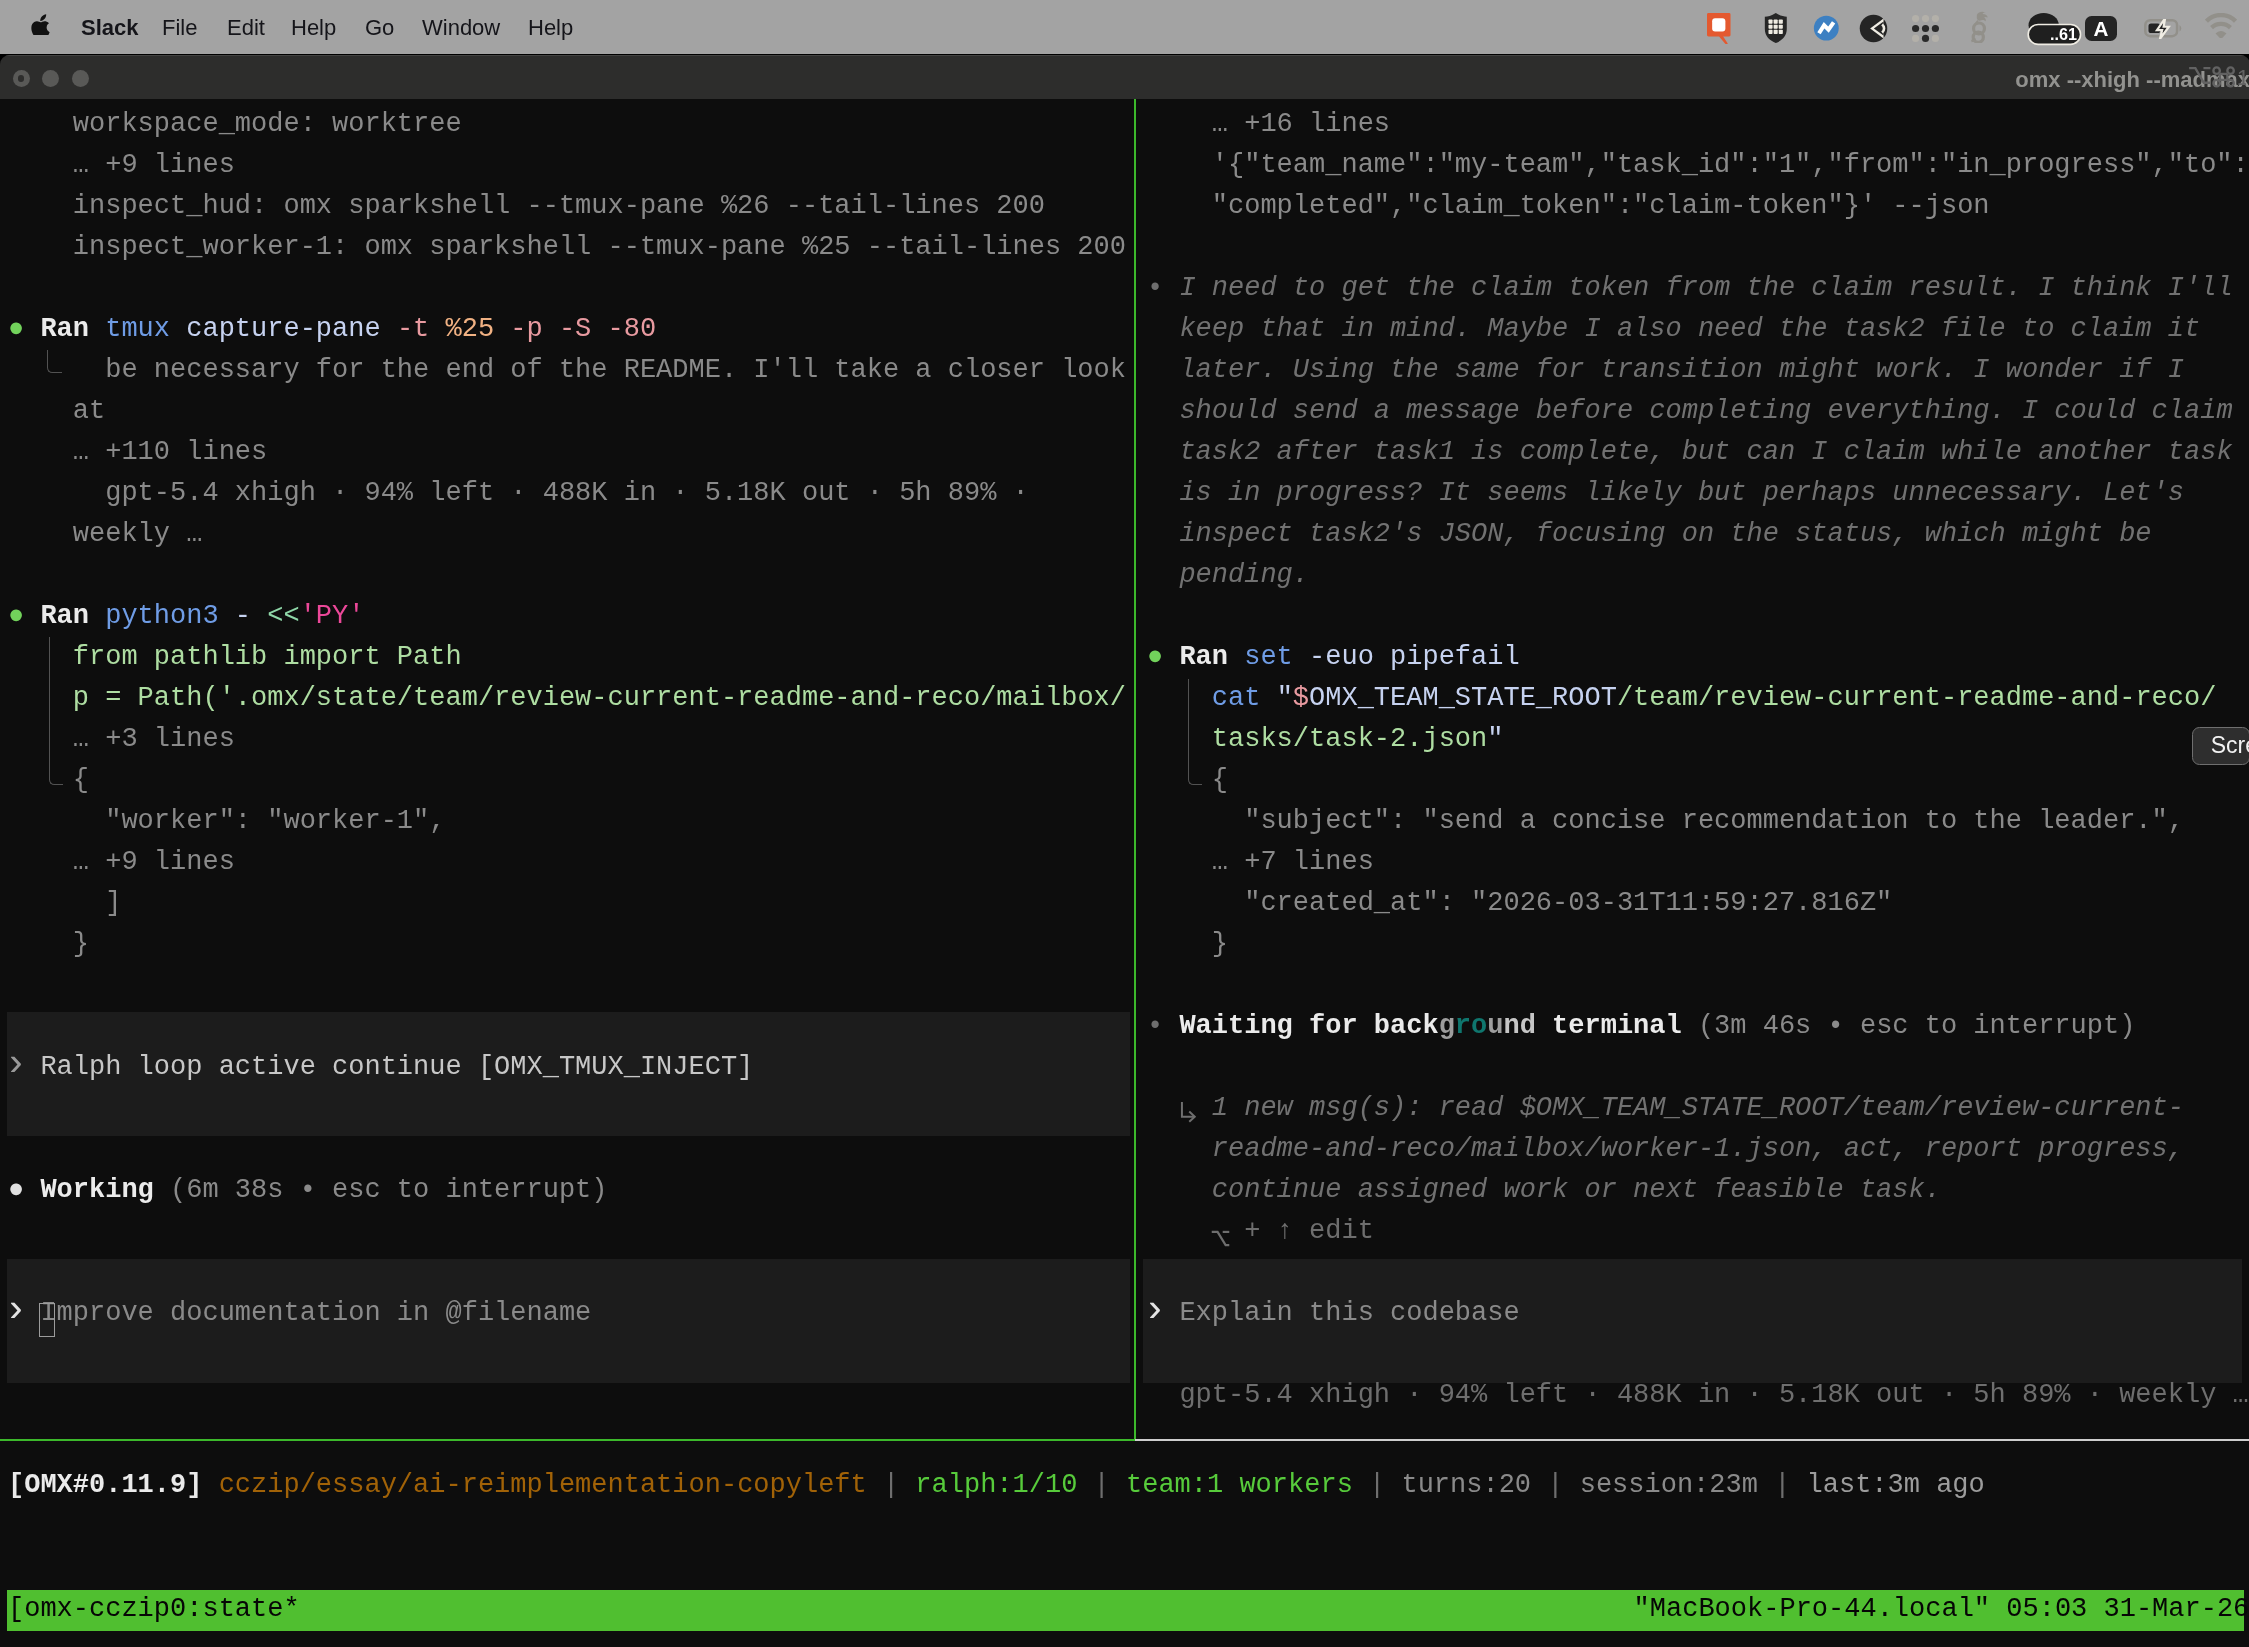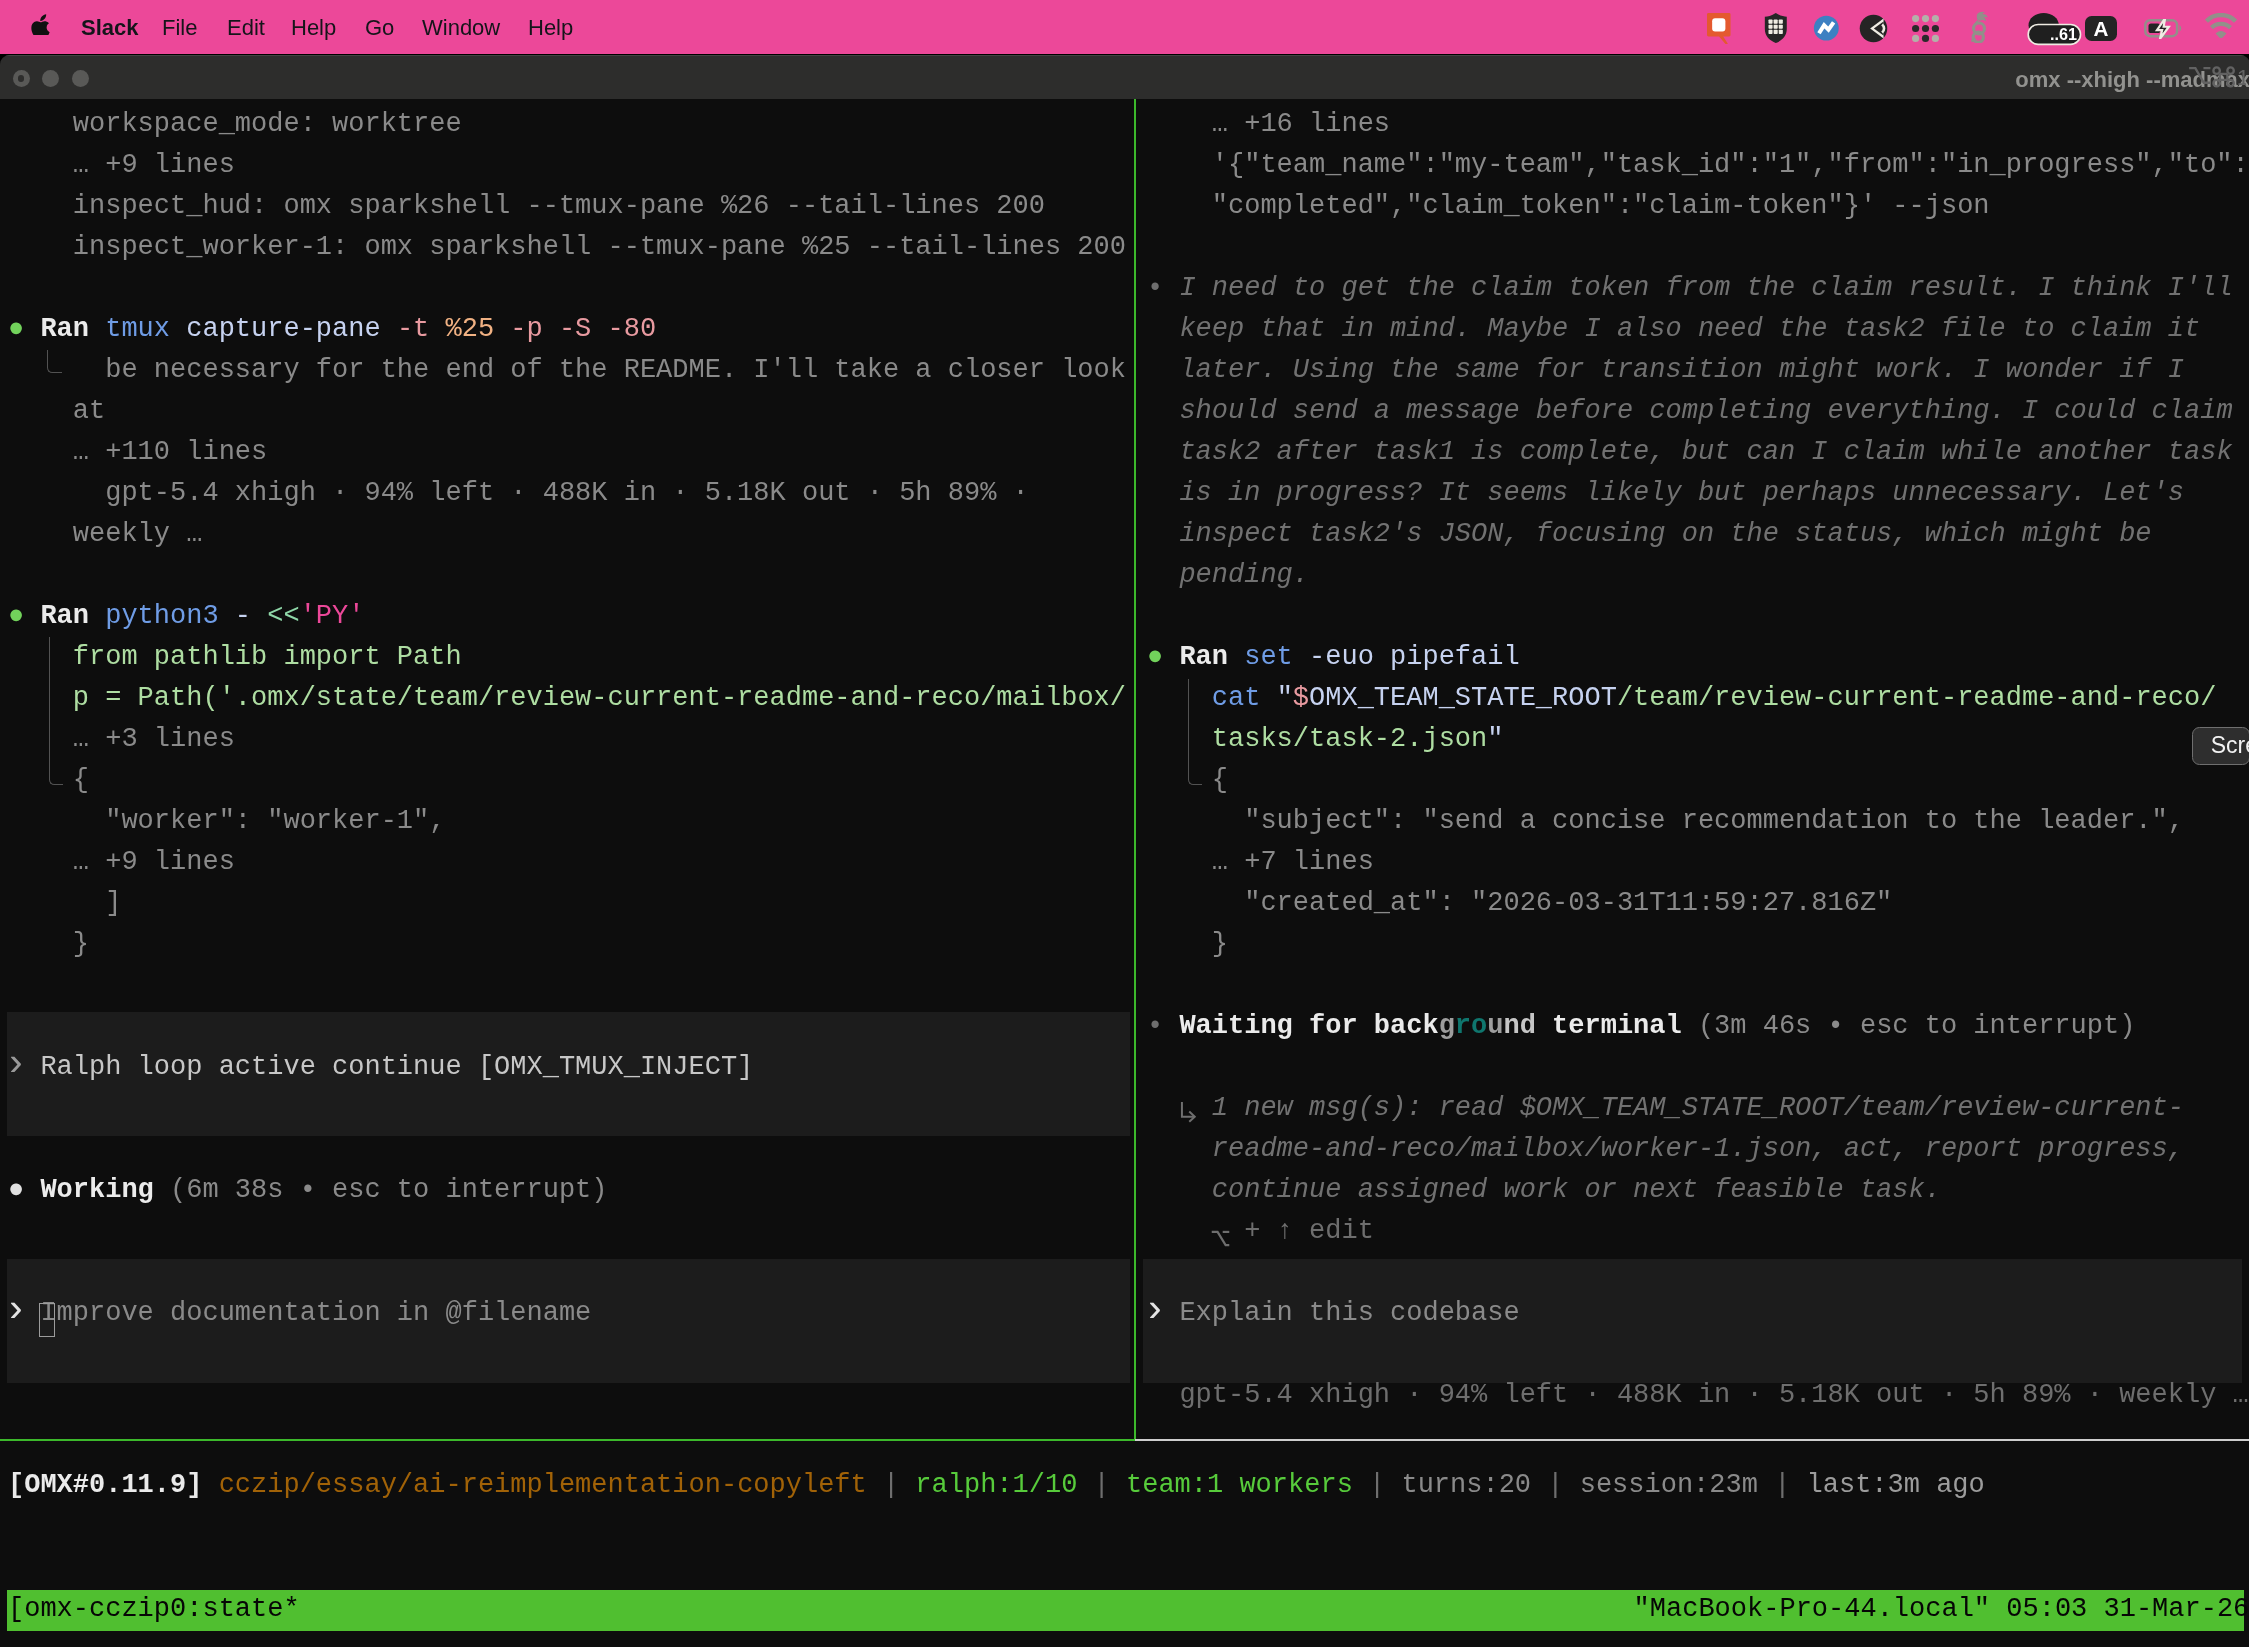--- a/index.html
+++ b/index.html
@@ -1,14 +1,14 @@
 <!DOCTYPE html>
 <html style="font-size:11.8px"><head><meta charset="utf-8"><style>*{margin:0;padding:0;box-sizing:border-box}
 html,body{width:2250px;height:1648px;background:#000;overflow:hidden;position:relative}
-#menubar{position:absolute;left:0;top:0;width:2250px;height:54px;background:#ec4899}
+#menubar{position:absolute;left:0;top:0;width:2250px;height:54px;background:#a3a3a3}
 .mitem{position:absolute;top:0;height:54px;line-height:56px;font-family:"Liberation Sans",sans-serif;font-size:22px;color:#15151a}
 #window{position:absolute;left:0;top:55px;width:2250px;height:1593px;background:#0d0d0d;border-radius:9.6px 9.6px 0 0;overflow:hidden}
 #titlebar{position:absolute;left:0;top:0;width:2250px;height:44px;background:#2d2d2c;border-top:1.5px solid #434342}
 .tl{position:absolute;top:14px;width:17px;height:17px;border-radius:50%;background:#595957}
 #title{position:absolute;top:0;width:100%;text-align:right;line-height:47px;font-family:"Liberation Sans",sans-serif;font-weight:bold;font-size:22px;color:#92928f}
 pre{font-family:"Liberation Mono",monospace;font-size:27px;line-height:41px;color:#8a8a8a;position:absolute;white-space:pre;margin:0}
 .b{font-weight:bold;color:#ebebeb}
 .bsh{font-weight:bold;color:#9e9e9e}
 .bsh2{font-weight:bold;color:#0f766e}
 .nd2{font-weight:bold;color:#c6c6c6}

